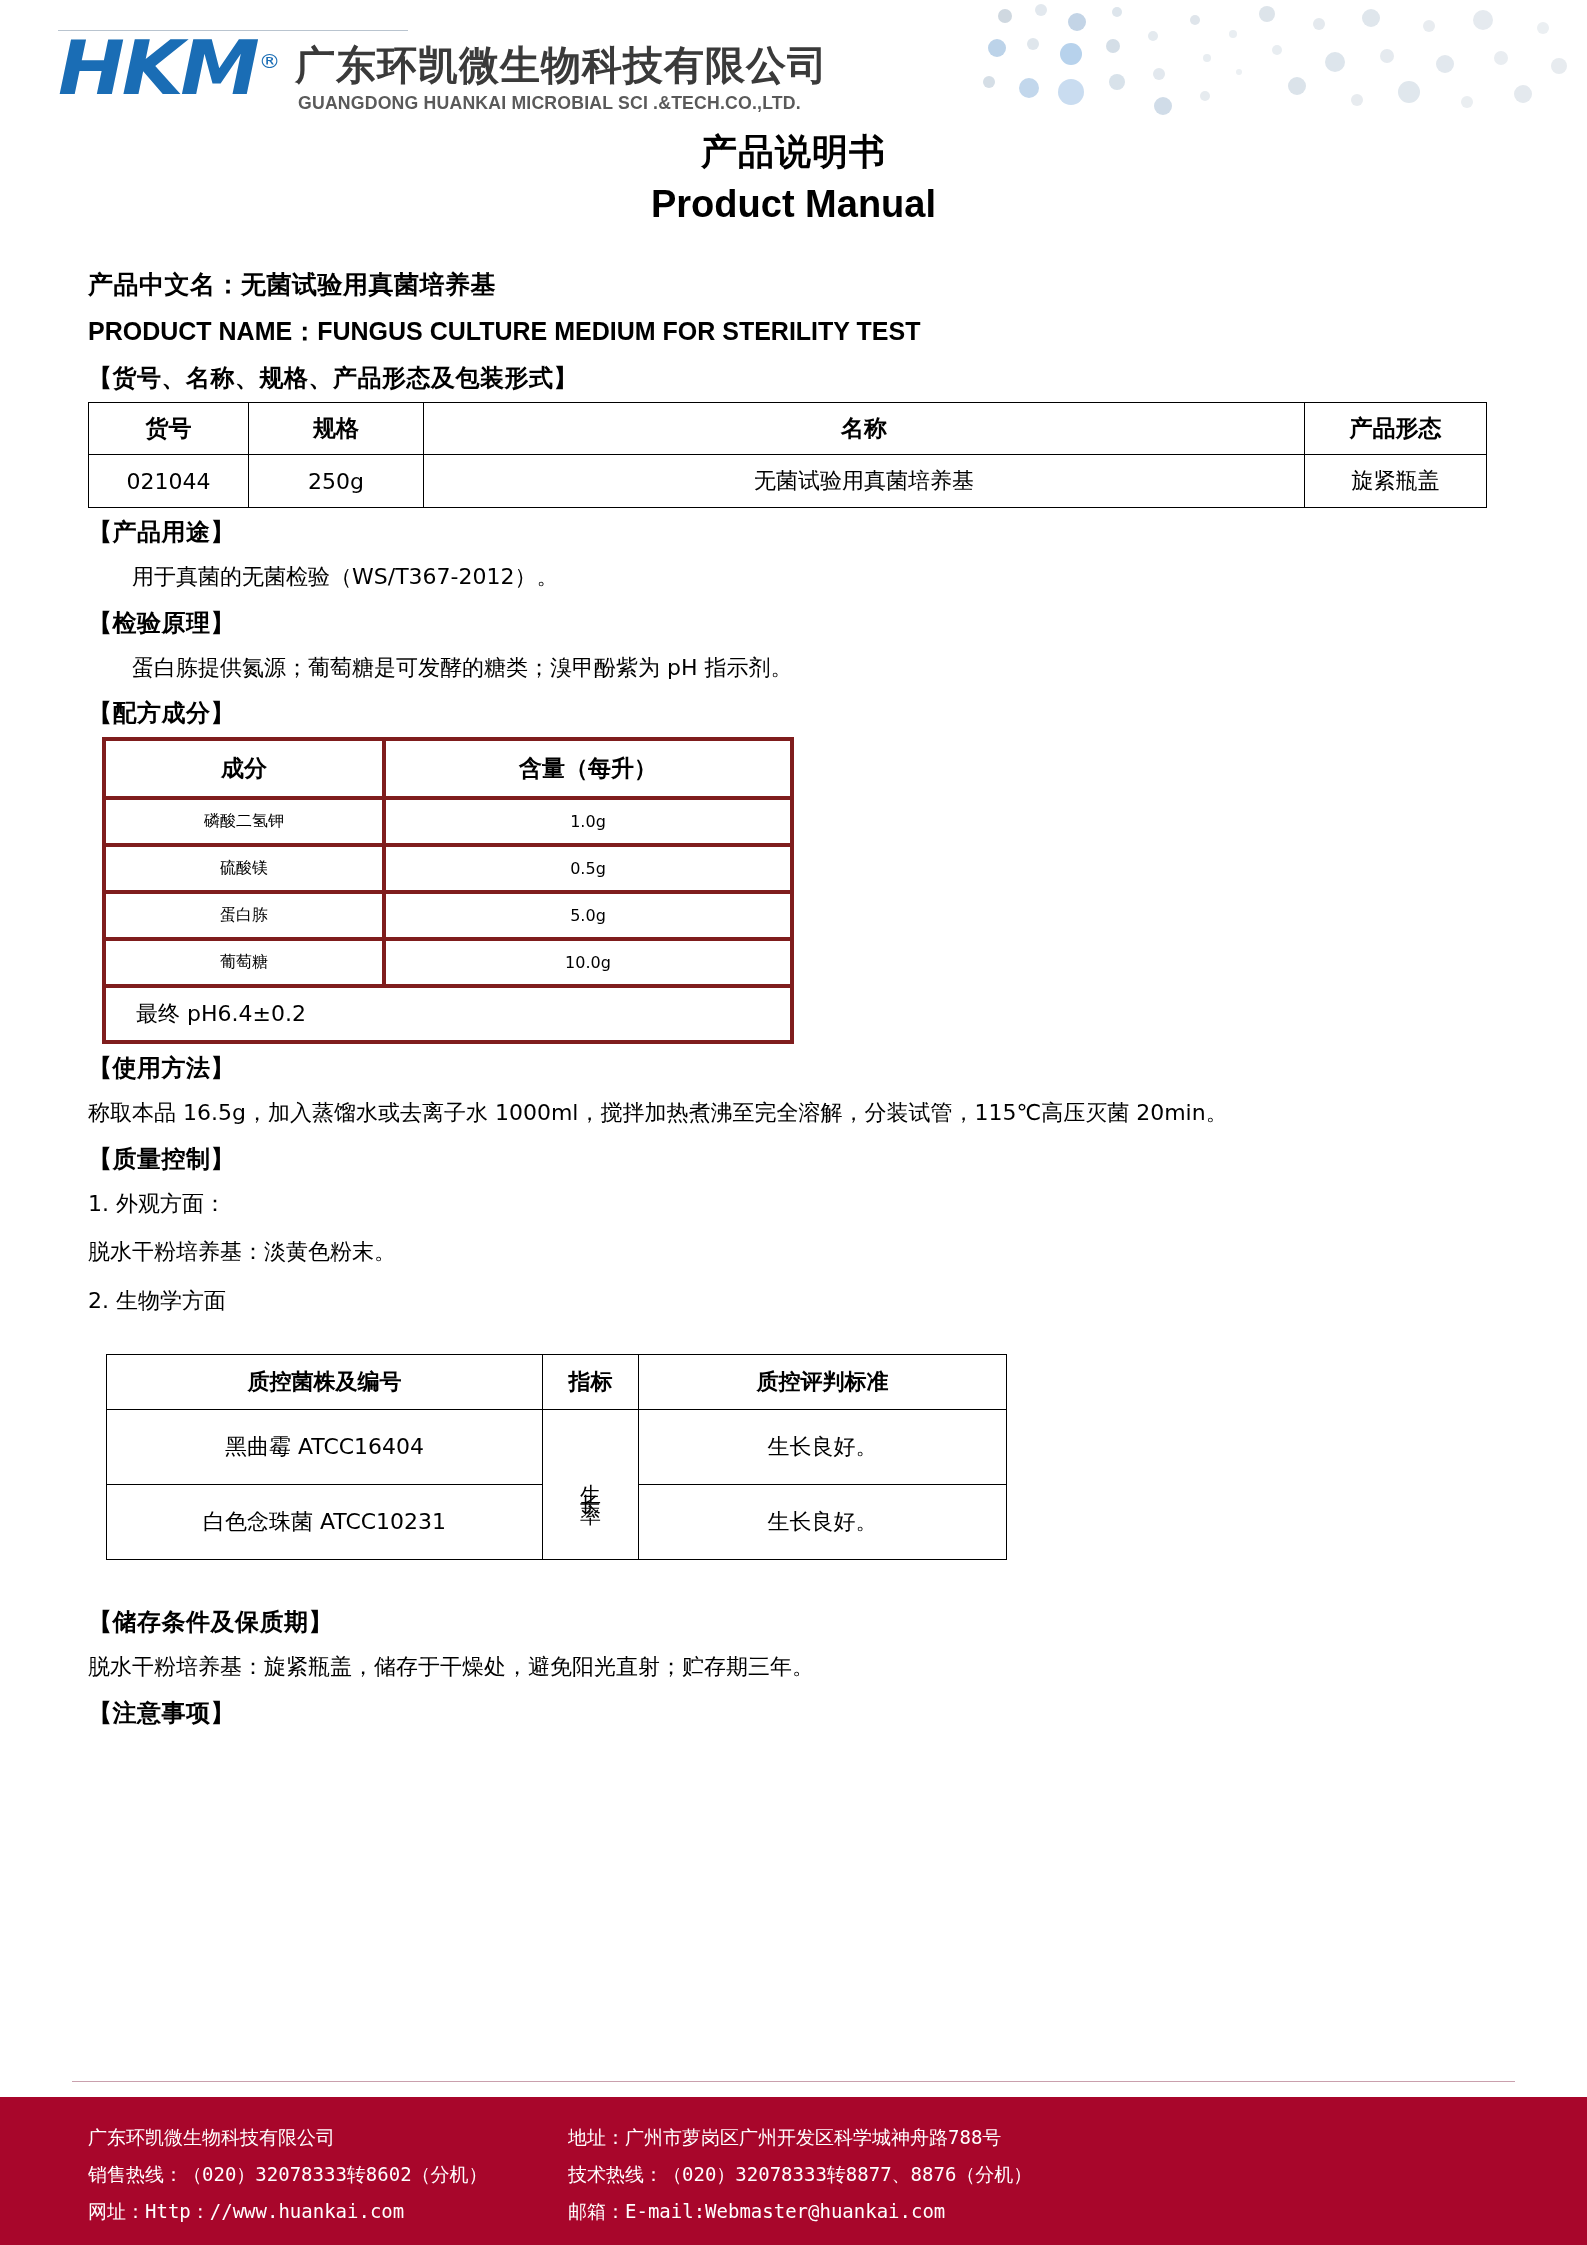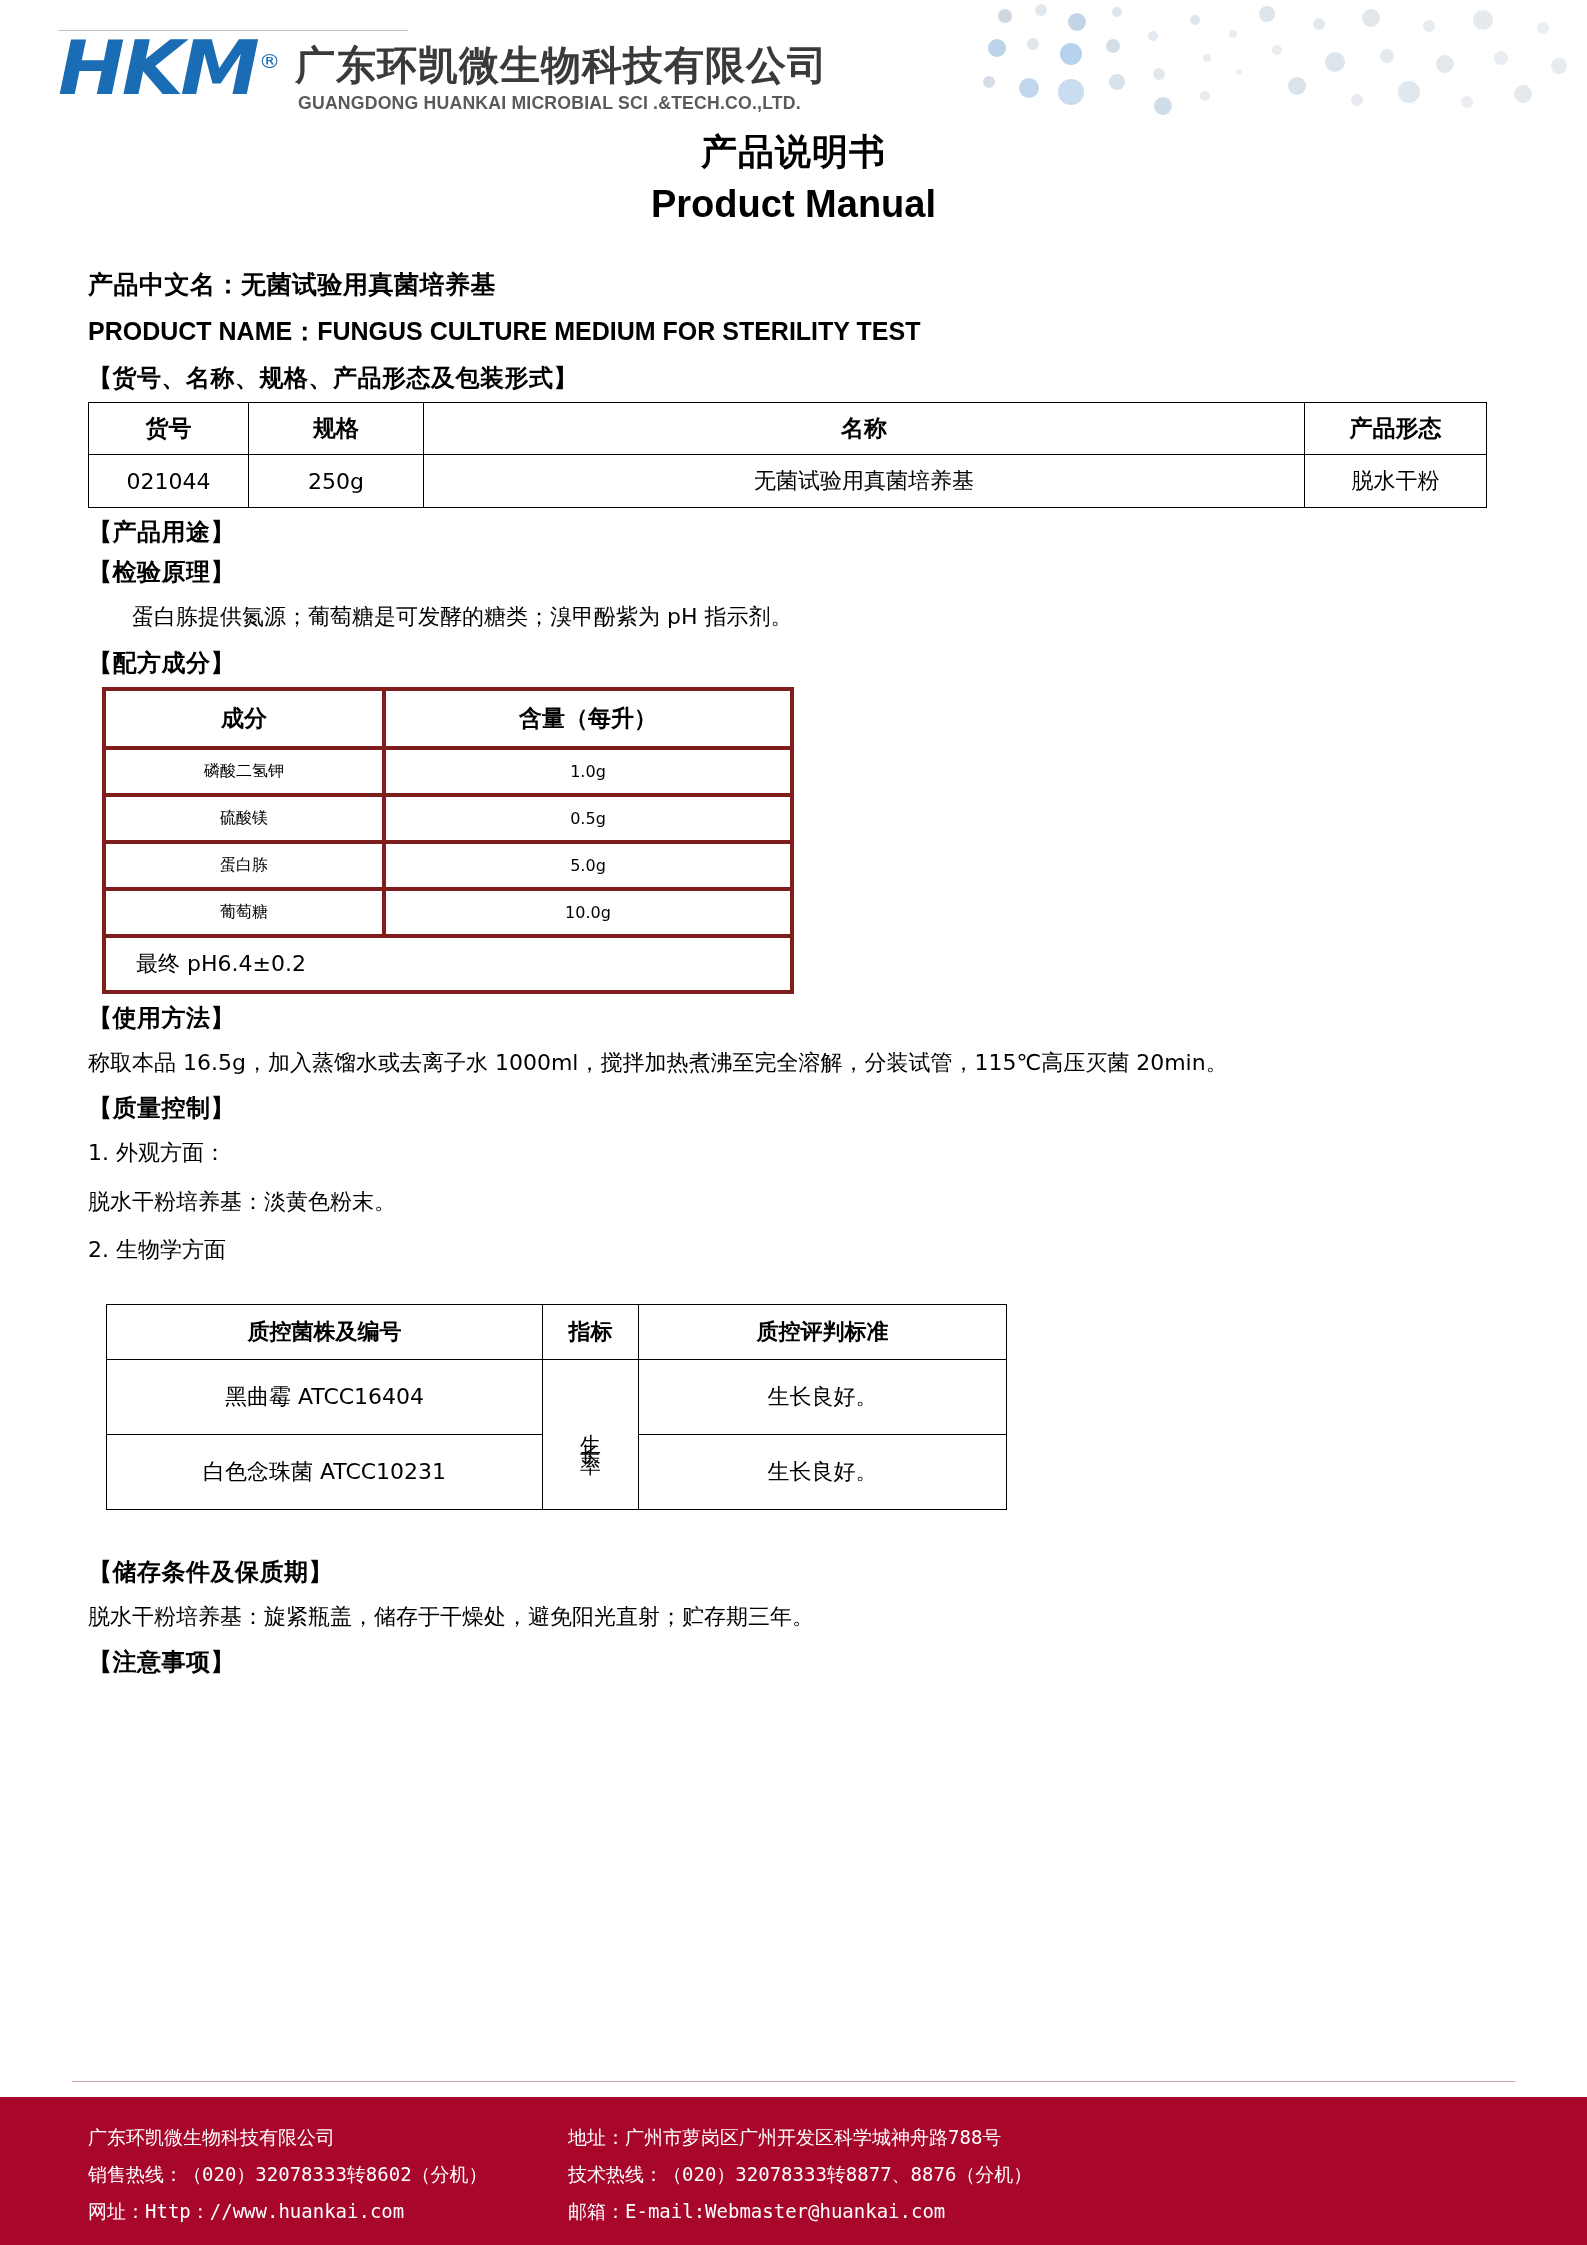--- a/index.html
+++ b/index.html
@@ -313,26 +313,27 @@
         <th>规格</th>
         <th>名称</th>
         <th>产品形态</th>
       </tr>
     </thead>
     <tbody>
       <tr>
         <td class="code-cell">021044</td>
         <td>250g</td>
         <td>无菌试验用真菌培养基</td>
-        <td>脱水干粉</td>
+        <td>旋紧瓶盖</td>
       </tr>
     </tbody>
   </table>
 
   <div class="section-head">【产品用途】</div>
+  <div class="para indent">用于真菌的无菌检验（WS/T367-2012）。</div>
 
   <div class="section-head">【检验原理】</div>
   <div class="para indent">蛋白胨提供氮源；葡萄糖是可发酵的糖类；溴甲酚紫为 pH 指示剂。</div>
 
   <div class="section-head">【配方成分】</div>
 
   <table class="tbl-formula">
     <colgroup>
         <col style="width:280px">
         <col style="width:408px">

